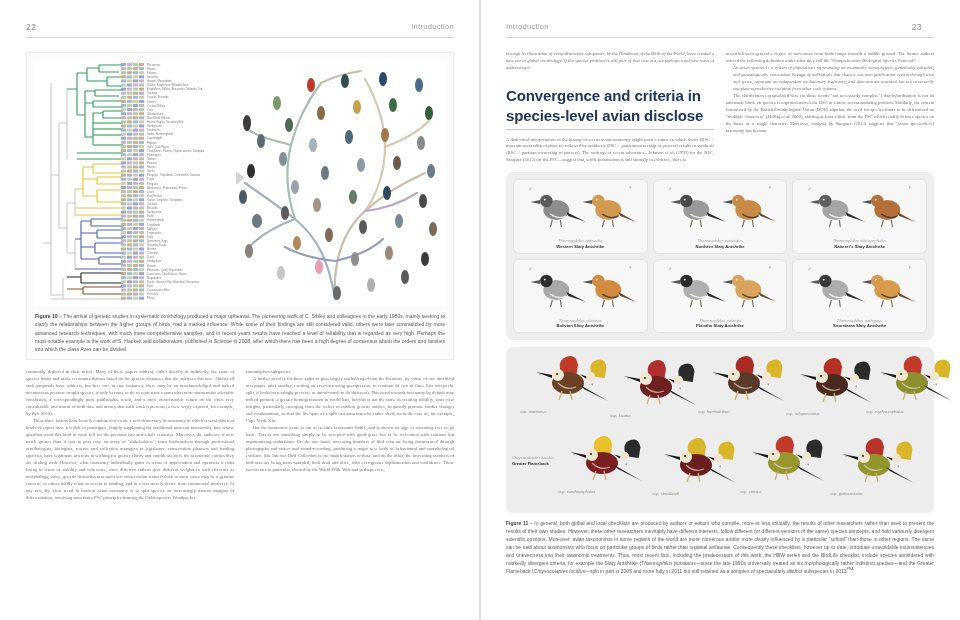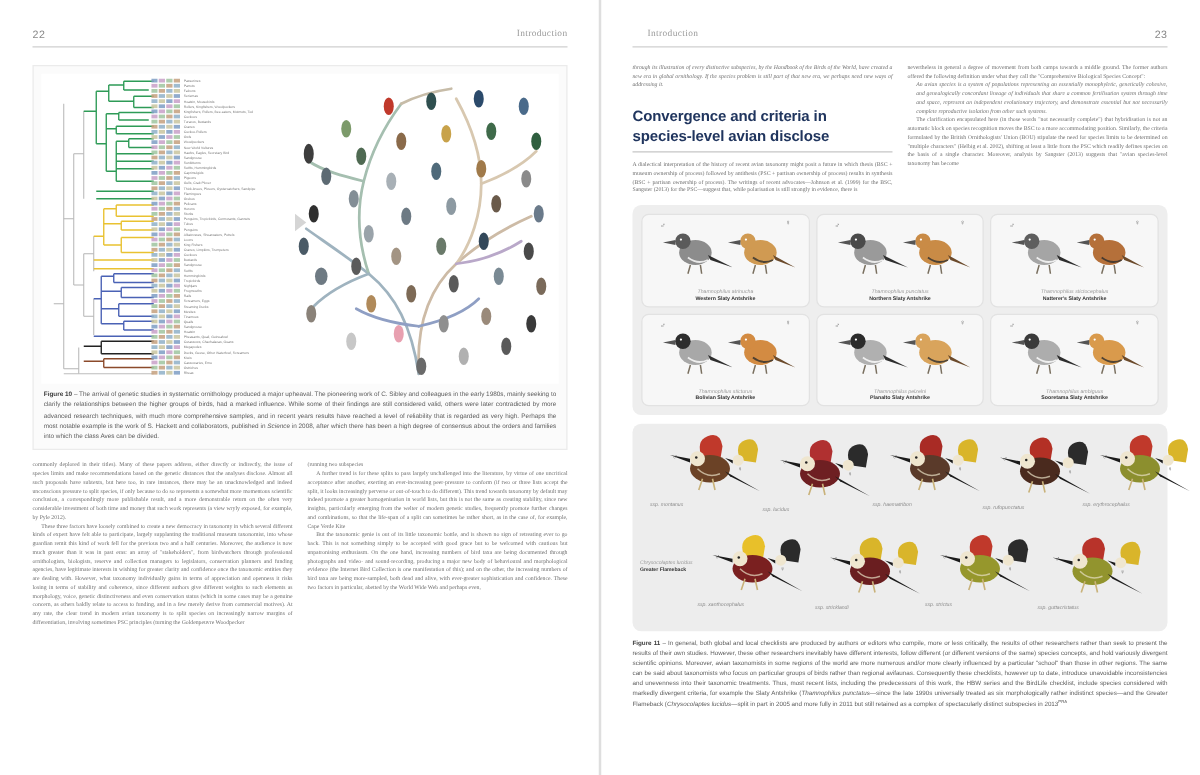--- a/index.html
+++ b/index.html
@@ -10,24 +10,24 @@
     overflow:hidden;
   }
   .spread{position:relative;width:960px;height:620px;display:flex;background:#fff;}
   .gutter{position:absolute;left:479px;top:0;width:2px;height:620px;background:#dedede;}
   .page{position:relative;width:480px;height:620px;box-sizing:border-box;padding:22px 26px 14px 26px;}
 
   
   .runhead{position:relative;height:20px;}
   .runhead .rule{position:absolute;left:0;right:0;top:15px;height:1px;background:#cfcfcf;}
   .folio{position:absolute;top:0;font-family:"Liberation Sans",sans-serif;font-size:8.5px;color:#8a8a8a;letter-spacing:.4px;}
-  .sectlabel{position:absolute;top:0;font-family:Liberation Serif, serif;font-size:7.5px;color:#9a9a9a;letter-spacing:.3px;margin-left:12px;}
+  .sectlabel{position:absolute;top:0;font-family:Liberation Sans, sans-serif;font-size:7.5px;color:#9a9a9a;letter-spacing:.3px;}
   .left .folio{left:0;}
   .left .sectlabel{right:0;}
-  .right .folio{right:0;}
+  .right .folio{right:12px;}
   .right .sectlabel{left:0;}
 
   
   .fig10{margin-top:10px;background:#fbfbfb;border:1px solid #ebebeb;padding:6px 6px 0 6px;box-sizing:border-box;}
   .fig10-art{position:relative;height:248px;background:#fff;overflow:hidden;}
   .clado{position:absolute;left:4px;top:4px;width:200px;height:240px;}
   .treewrap{position:absolute;right:4px;top:2px;width:218px;height:244px;}
   .arrow{position:absolute;left:203px;top:112px;width:0;height:0;border-left:9px solid #d5d5d5;border-top:7px solid transparent;border-bottom:7px solid transparent;}
 
   .cap{font-family:"Liberation Sans",sans-serif;font-size:5.1px;line-height:1.62;color:#5c5c5c;text-align:justify;padding:5px 2px 6px 2px;}
@@ -39,21 +39,21 @@
   .col{width:50%;}
   .body{font-family:"Liberation Serif",serif;font-size:4.6px;line-height:1.52;color:#6f6f6f;text-align:justify;hyphens:auto;}
   .body p{margin:0;text-indent:7px;}
   .body p.noind{text-indent:0;}
   .body i{font-style:italic;}
   .body .quote{font-style:italic;display:block;padding-left:7px;text-indent:0;}
 
   
   h2.sechead{
     font-family:"Liberation Sans",sans-serif;
-    font-size:12px;line-height:1.32;font-weight:700;
+    font-size:15px;line-height:1.32;font-weight:700;
     color:#20355e;margin:14px 0 3px 0;letter-spacing:-.1px;
   }
   .sechead-rule{height:1px;background:#c6c6c6;margin-bottom:7px;}
 
   
   .fig11{margin-top:8px;}
   .panelbox{background:#eeeeee;border-radius:7px;padding:7px;box-sizing:border-box;}
   .grid3{display:grid;grid-template-columns:repeat(3,1fr);gap:5px;}
   .cell{background:#f7f7f7;border:1px solid #e2e2e2;border-radius:6px;padding:4px 2px 3px 2px;text-align:center;position:relative;}
   .birdrow{position:relative;height:54px;}

